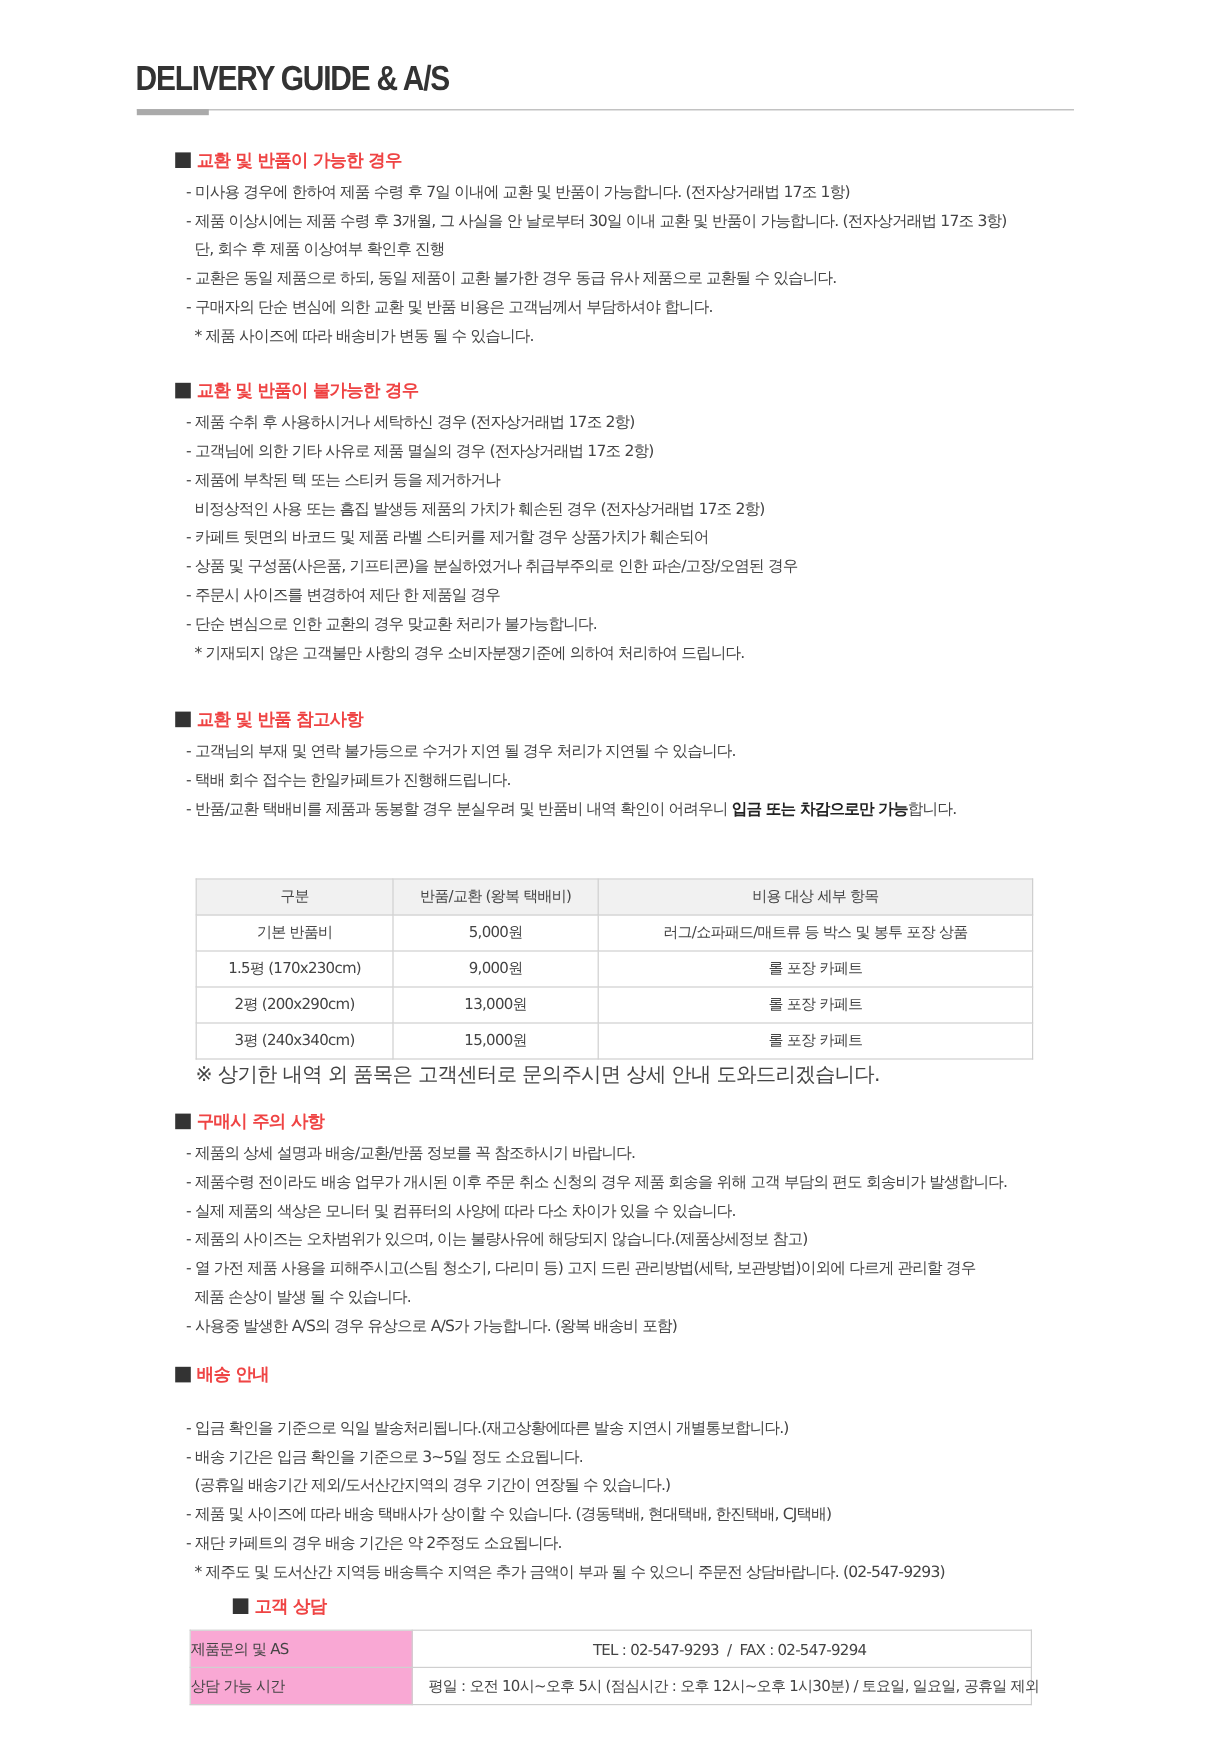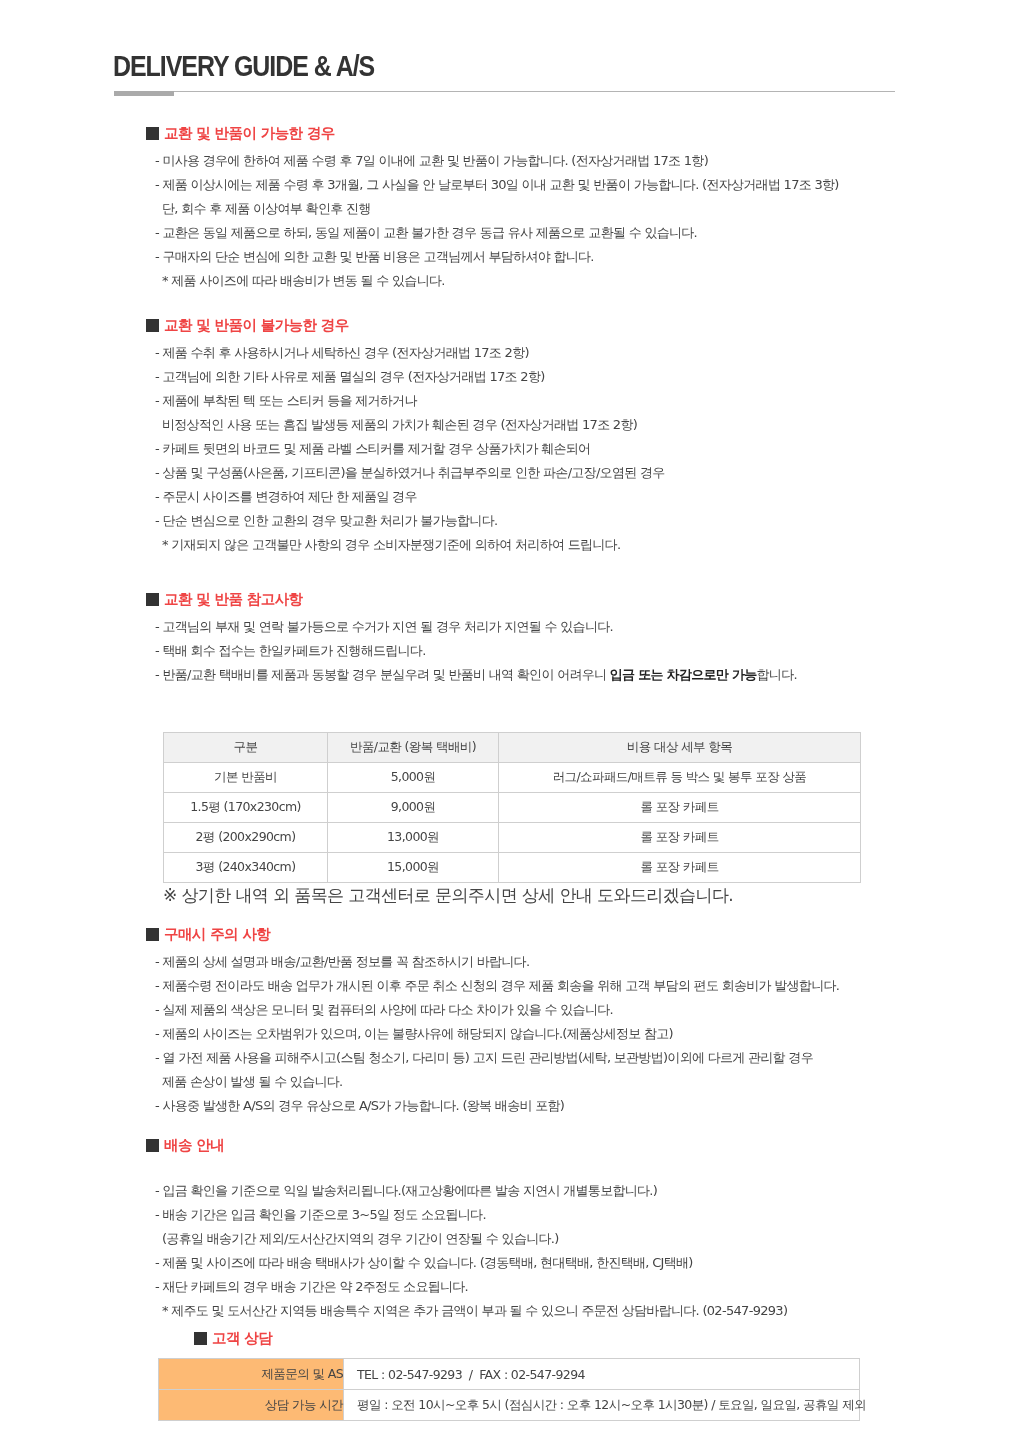--- a/index.html
+++ b/index.html
@@ -53,21 +53,21 @@
   .fee-table th { background: #f1f1f1; }
   .table-note {
     position: absolute; left: 163px; top: 884px; font-size: 17px;
     letter-spacing: -0.6px; color: #444444; white-space: nowrap;
   }
   .contact-table {
     position: absolute; left: 158px; top: 1358px; width: 702px;
     font-size: 12.5px; letter-spacing: -0.6px; color: #444444;
   }
   .contact-table td { border: 1px solid #cfcfcf; height: 30px; padding: 0; }
-  .contact-table td.label { background: #fdba74; text-align: right; width: 184px; }
+  .contact-table td.label { background: #f9a8d4; text-align: left; width: 184px; }
   .contact-table td.value { padding-left: 13px; white-space: nowrap; }
 </style>
 </head>
 <body>
 
 <div class="page-title">DELIVERY GUIDE &amp; A/S</div>
 <div class="title-rule"></div>
 <div class="title-rule-accent"></div>
 
 <div class="section" style="top:122px;">
@@ -188,20 +188,20 @@
   <div class="section-head">
     <span class="square"></span>
     <span>고객 상담</span>
   </div>
 </div>
 
 <table class="contact-table">
   <tbody>
     <tr>
       <td class="label">제품문의 및 AS</td>
-      <td class="value" style="white-space:pre;">TEL : 02-547-9293  /  FAX : 02-547-9294</td>
+      <td class="value" style="white-space:pre;text-align:center;">TEL : 02-547-9293  /  FAX : 02-547-9294</td>
     </tr>
     <tr>
       <td class="label">상담 가능 시간</td>
       <td class="value">평일 : 오전 10시~오후 5시 (점심시간 : 오후 12시~오후 1시30분) / 토요일, 일요일, 공휴일 제외</td>
     </tr>
   </tbody>
 </table>
 
 </body></html>

